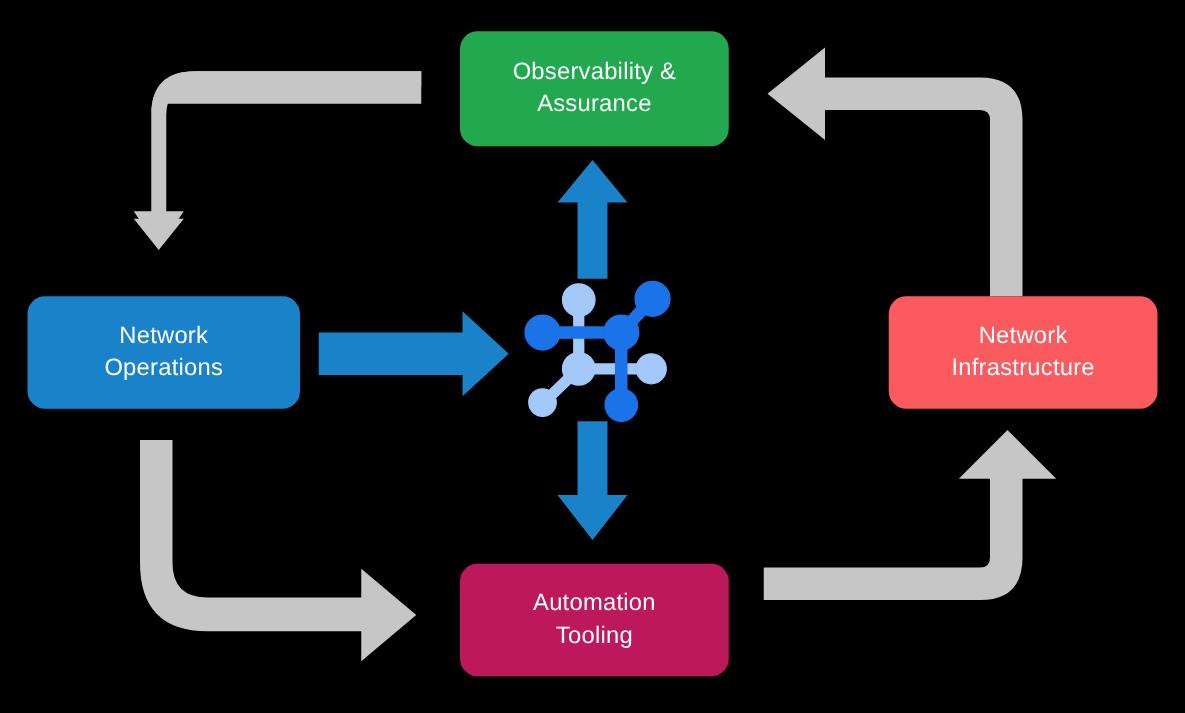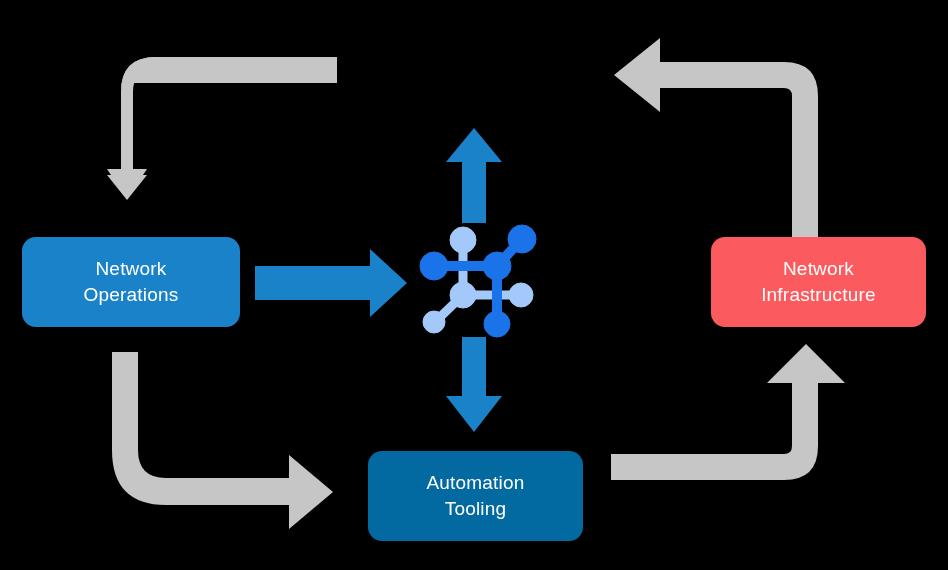--- a/index.html
+++ b/index.html
@@ -41,21 +41,21 @@
   #box-operations {
     left: 22px;   top: 237px;  width: 218px; height: 90px;
     background: #1a82c8;
   }
   #box-infrastructure {
     left: 711px;  top: 237px;  width: 215px; height: 90px;
     background: #fb5a5f;
   }
   #box-automation {
     left: 368px;  top: 451px;  width: 215px; height: 90px;
-    background: #0369a1;
+    background: #be185d;
   }
   .svg-layer {
     position: absolute;
     left: 0; top: 0;
     width: 948px;
     height: 570px;
     pointer-events: none;
   }
   .arrow-gray { fill: #c6c6c6; }
   .arrow-blue { fill: #1a82c8; }
@@ -72,20 +72,22 @@
     <path class="arrow-gray" d="M 337,57 L 156,57 Q 121,57 121,92 L 121,169 L 147,169 L 127,199 L 107,169 L 121,169 L 121,92 Q 121,83 131,83 L 337,83 Z"></path>
     <path class="arrow-gray" d="M 337,57 L 156,57 Q 121,57 121,92 L 121,175 L 147,175 L 127,200 L 107,175 L 133,175 L 133,92 Q 133,69 156,69 L 337,69 Z"></path>
 
     <path class="arrow-gray" d="M 818,237 L 818,96 Q 818,62 784,62 L 660,62 L 660,38 L 614,75 L 660,112 L 660,88 L 784,88 Q 792,88 792,96 L 792,237 Z"></path>
 
     <path class="arrow-gray" d="M 112,352 L 138,352 L 138,450 Q 138,478 166,478 L 289,478 L 289,455 L 333,492 L 289,529 L 289,505 L 166,505 Q 112,505 112,450 Z"></path>
 
     <path class="arrow-gray" d="M 611,480 L 784,480 Q 818,480 818,446 L 818,383 L 845,383 L 806,344 L 767,383 L 792,383 L 792,446 Q 792,454 784,454 L 611,454 Z"></path>
   </svg>
 
+  <div class="node-box" id="box-observability">Observability &amp;
+Assurance</div>
 
   <div class="node-box" id="box-operations">Network
 Operations</div>
 
   <div class="node-box" id="box-infrastructure">Network
 Infrastructure</div>
 
   <div class="node-box" id="box-automation">Automation
 Tooling</div>
 

